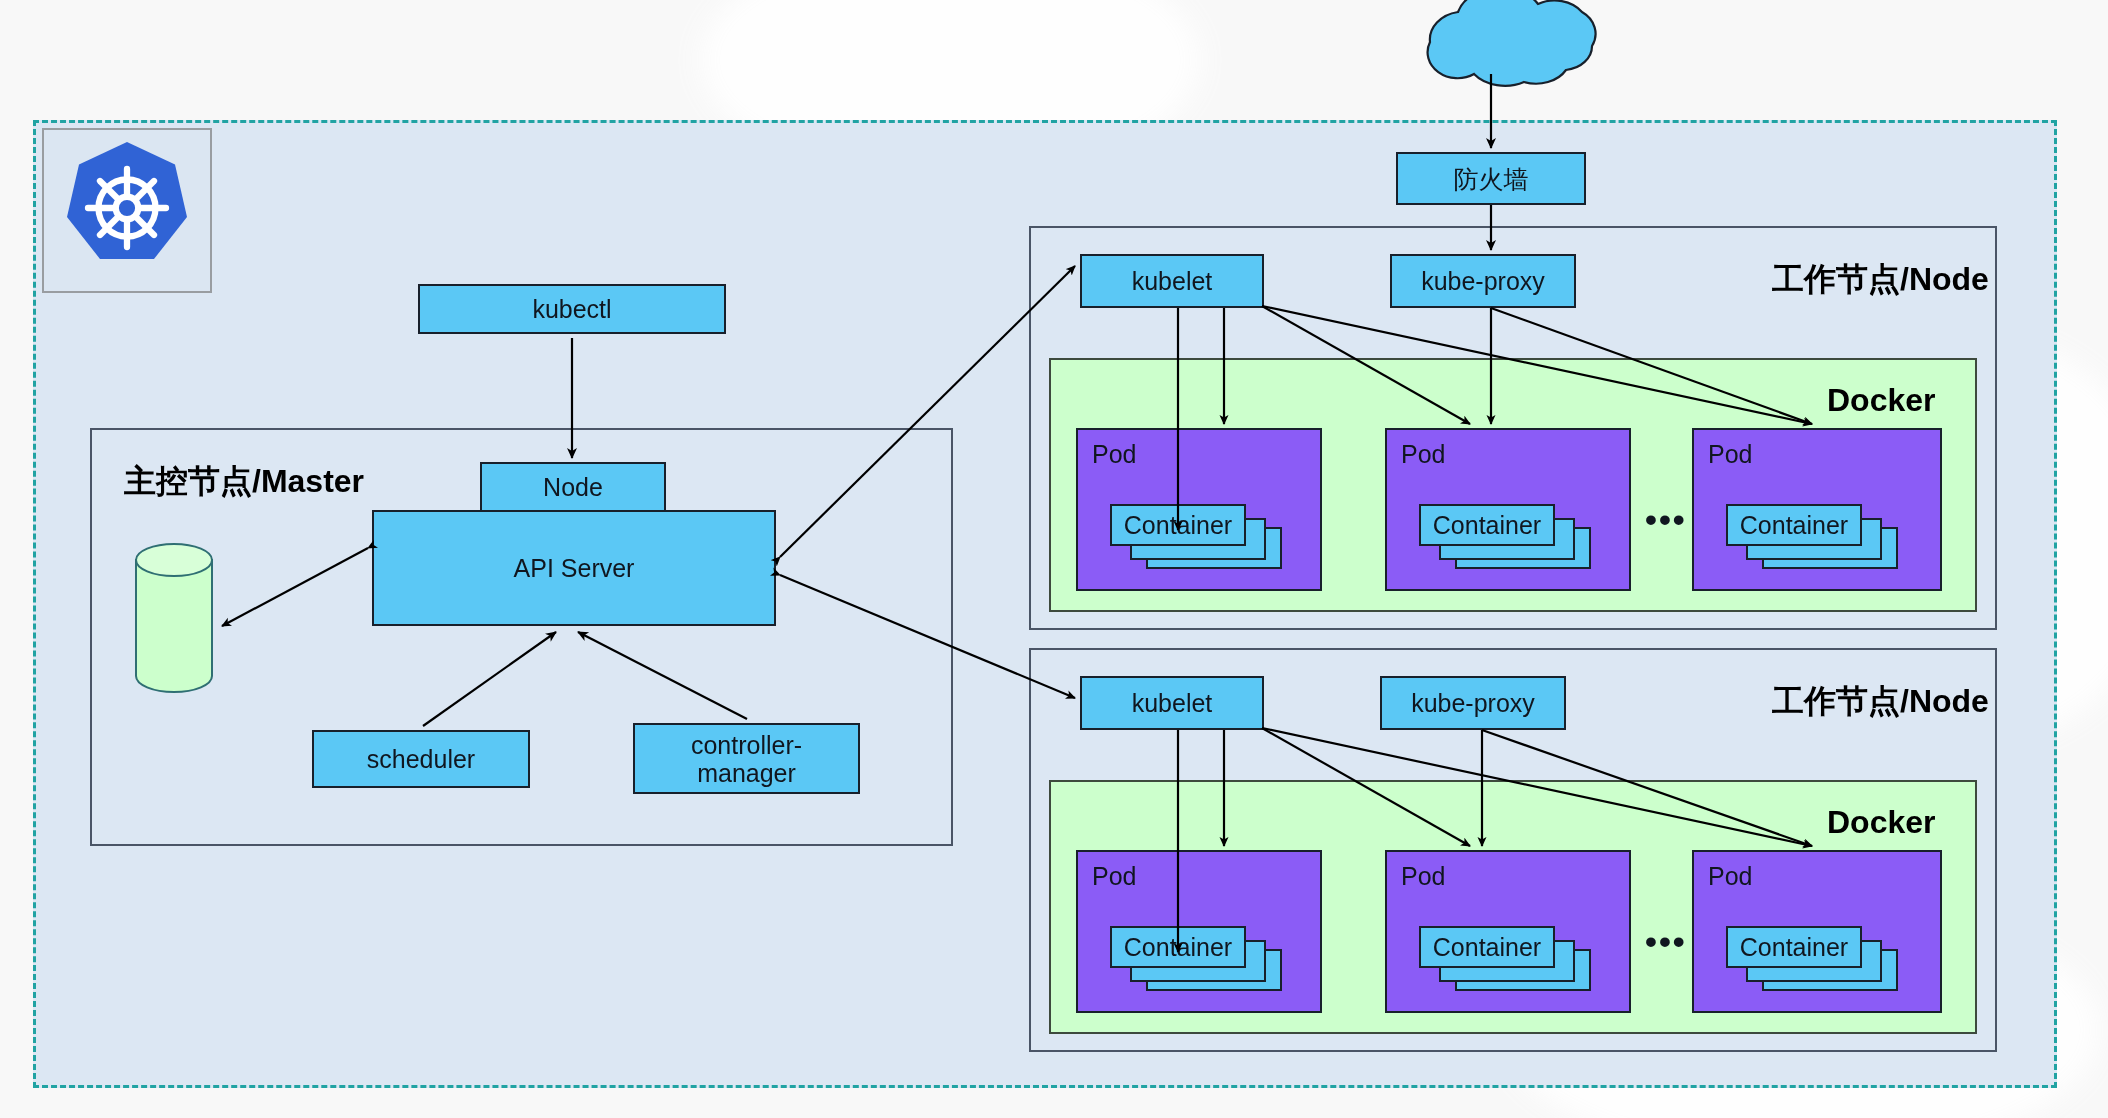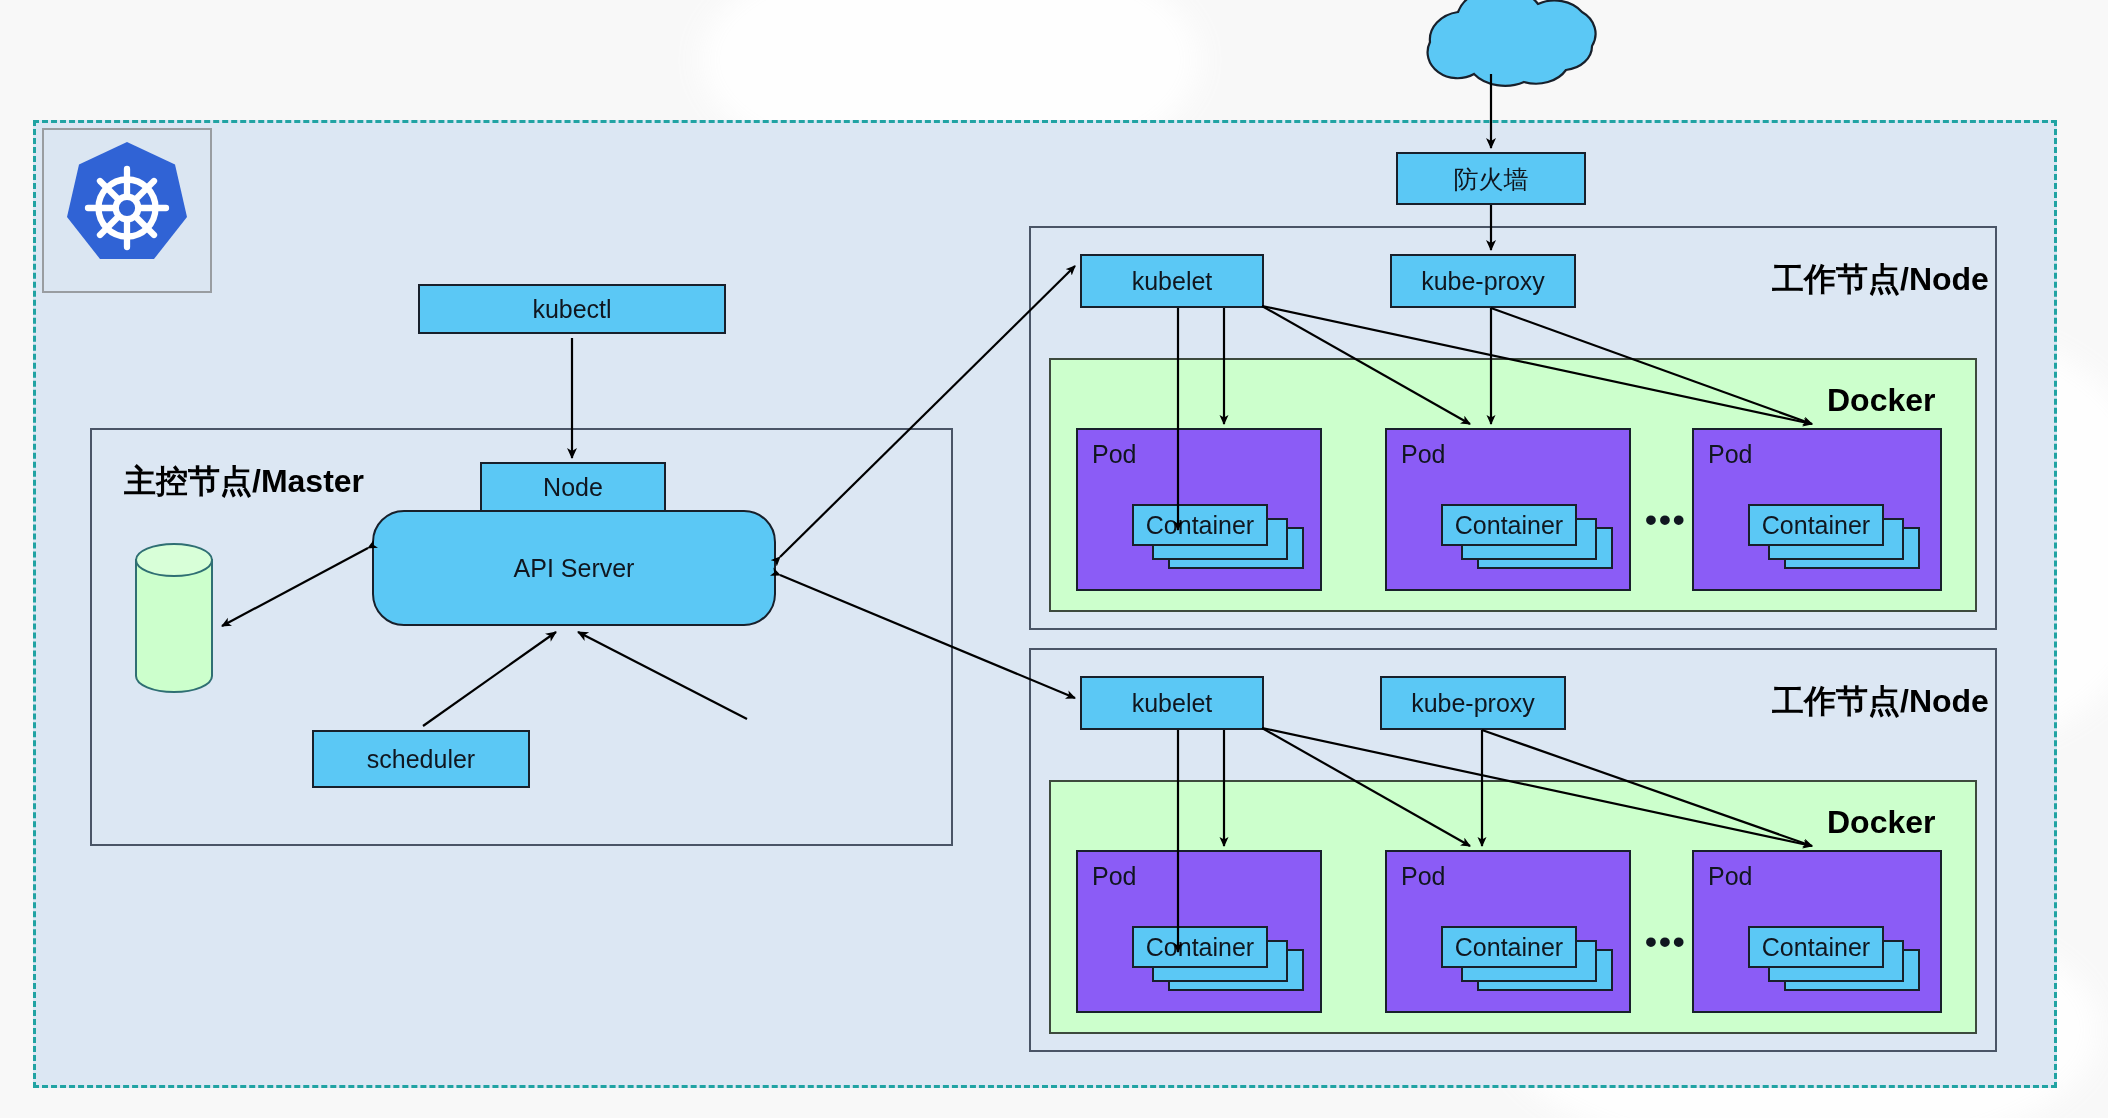--- a/index.html
+++ b/index.html
@@ -87,21 +87,20 @@
     position: absolute;
     box-sizing: border-box;
     border: 2px solid #18202b;
     background: #5bc8f5;
     display: flex;
     align-items: center;
     justify-content: center;
     font-size: 25px;
     color: #10161f;
     font-family: "Liberation Sans", sans-serif;
-    margin-left: 22px;
   }
   .ctr.shadow { background: #5bc8f5; }
   .ellipsis {
     position: absolute;
     font-size: 34px;
     font-weight: bold;
     color: #10161f;
     letter-spacing: 2px;
     font-family: "Liberation Sans", sans-serif;
   }
@@ -162,24 +161,28 @@
   <svg class="layer" style="z-index:3">
     <g>
       <path d="M136,560 L136,676 a38,16 0 0 0 76,0 L212,560 Z" fill="#ccffcc" stroke="#2f6f73" stroke-width="2"></path>
       <ellipse cx="174" cy="560" rx="38" ry="16" fill="#d8ffd8" stroke="#2f6f73" stroke-width="2"></ellipse>
     </g>
   </svg>
   <span class="etcd-label" style="left:144px;top:610px;">Etcd</span>
 
   <div class="box" style="left:480px;top:462px;width:186px;height:50px;">Node</div>
 
-  <div class="box" style="left:372px;top:510px;width:404px;height:116px;border-radius:32px;">API Server</div>
+  <div class="box" style="left:372px;top:510px;width:404px;height:116px;">API Server</div>
 
   <div class="box" style="left:312px;top:730px;width:218px;height:58px;">scheduler</div>
 
+  <div class="box" style="left:633px;top:723px;width:227px;height:71px;flex-direction:column;">
+    <span>controller-</span>
+    <span>manager</span>
+  </div>
 
   <div class="box" style="left:418px;top:284px;width:308px;height:50px;">kubectl</div>
 
   <svg class="layer" style="z-index:3">
     <g>
       <path d="M1430,42
                a34,28 0 0 1 28,-30
                a36,32 0 0 1 34,-22
                a40,34 0 0 1 46,14
                a34,28 0 0 1 44,8

